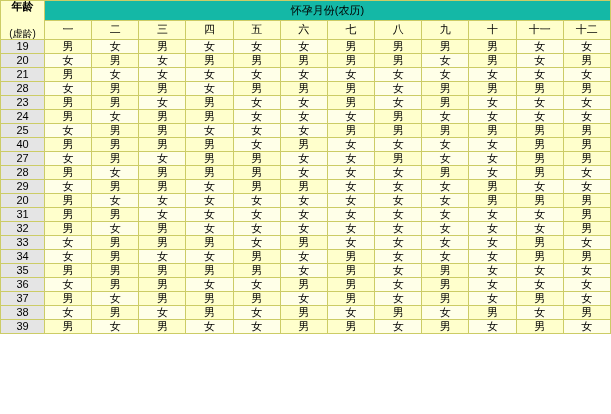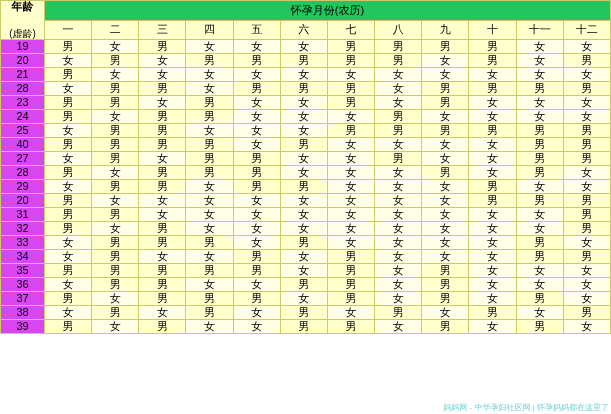--- a/index.html
+++ b/index.html
@@ -42,33 +42,33 @@
   th.corner-cell {
     width: 44px;
     background: #ffffcc;
     font-size: 11px;
     padding: 0 1px;
     line-height: 1.05;
   }
   th.corner-cell .age-line1 { display: block; font-weight: bold; }
   th.corner-cell .age-line2 { display: block; font-size: 10px; margin-top: 16px; }
   th.title-cell {
-    background: #22c55e;
+    background: #14b8a6;
     font-weight: bold;
     font-size: 12px;
     height: 16px;
   }
   th.month-cell {
     background: #ffffcc;
     height: 15px;
     font-size: 11.5px;
     width: 47px;
   }
   td.age-cell {
-    background: #d946ef;
+    background: #e5e5e5;
     font-size: 11px;
     height: 14px;
     font-weight: normal;
     margin-left: 19px;
   }
   td.sex-cell {
     height: 14px;
     font-size: 11px;
   }
   td.sex-nan { background: #ffffcc; }
@@ -424,14 +424,13 @@
           <td class="sex-cell sex-nan">男</td>
           <td class="sex-cell sex-nan">男</td>
           <td class="sex-cell sex-nv">女</td>
           <td class="sex-cell sex-nan">男</td>
           <td class="sex-cell sex-nv">女</td>
           <td class="sex-cell sex-nan">男</td>
           <td class="sex-cell sex-nv">女</td>
         </tr>
       </tbody>
   </table>
-  <div class="watermark">妈妈网 - 中华孕妇社区网 | 怀孕妈妈都在这里了</div>
 </div>
 
 </body></html>

